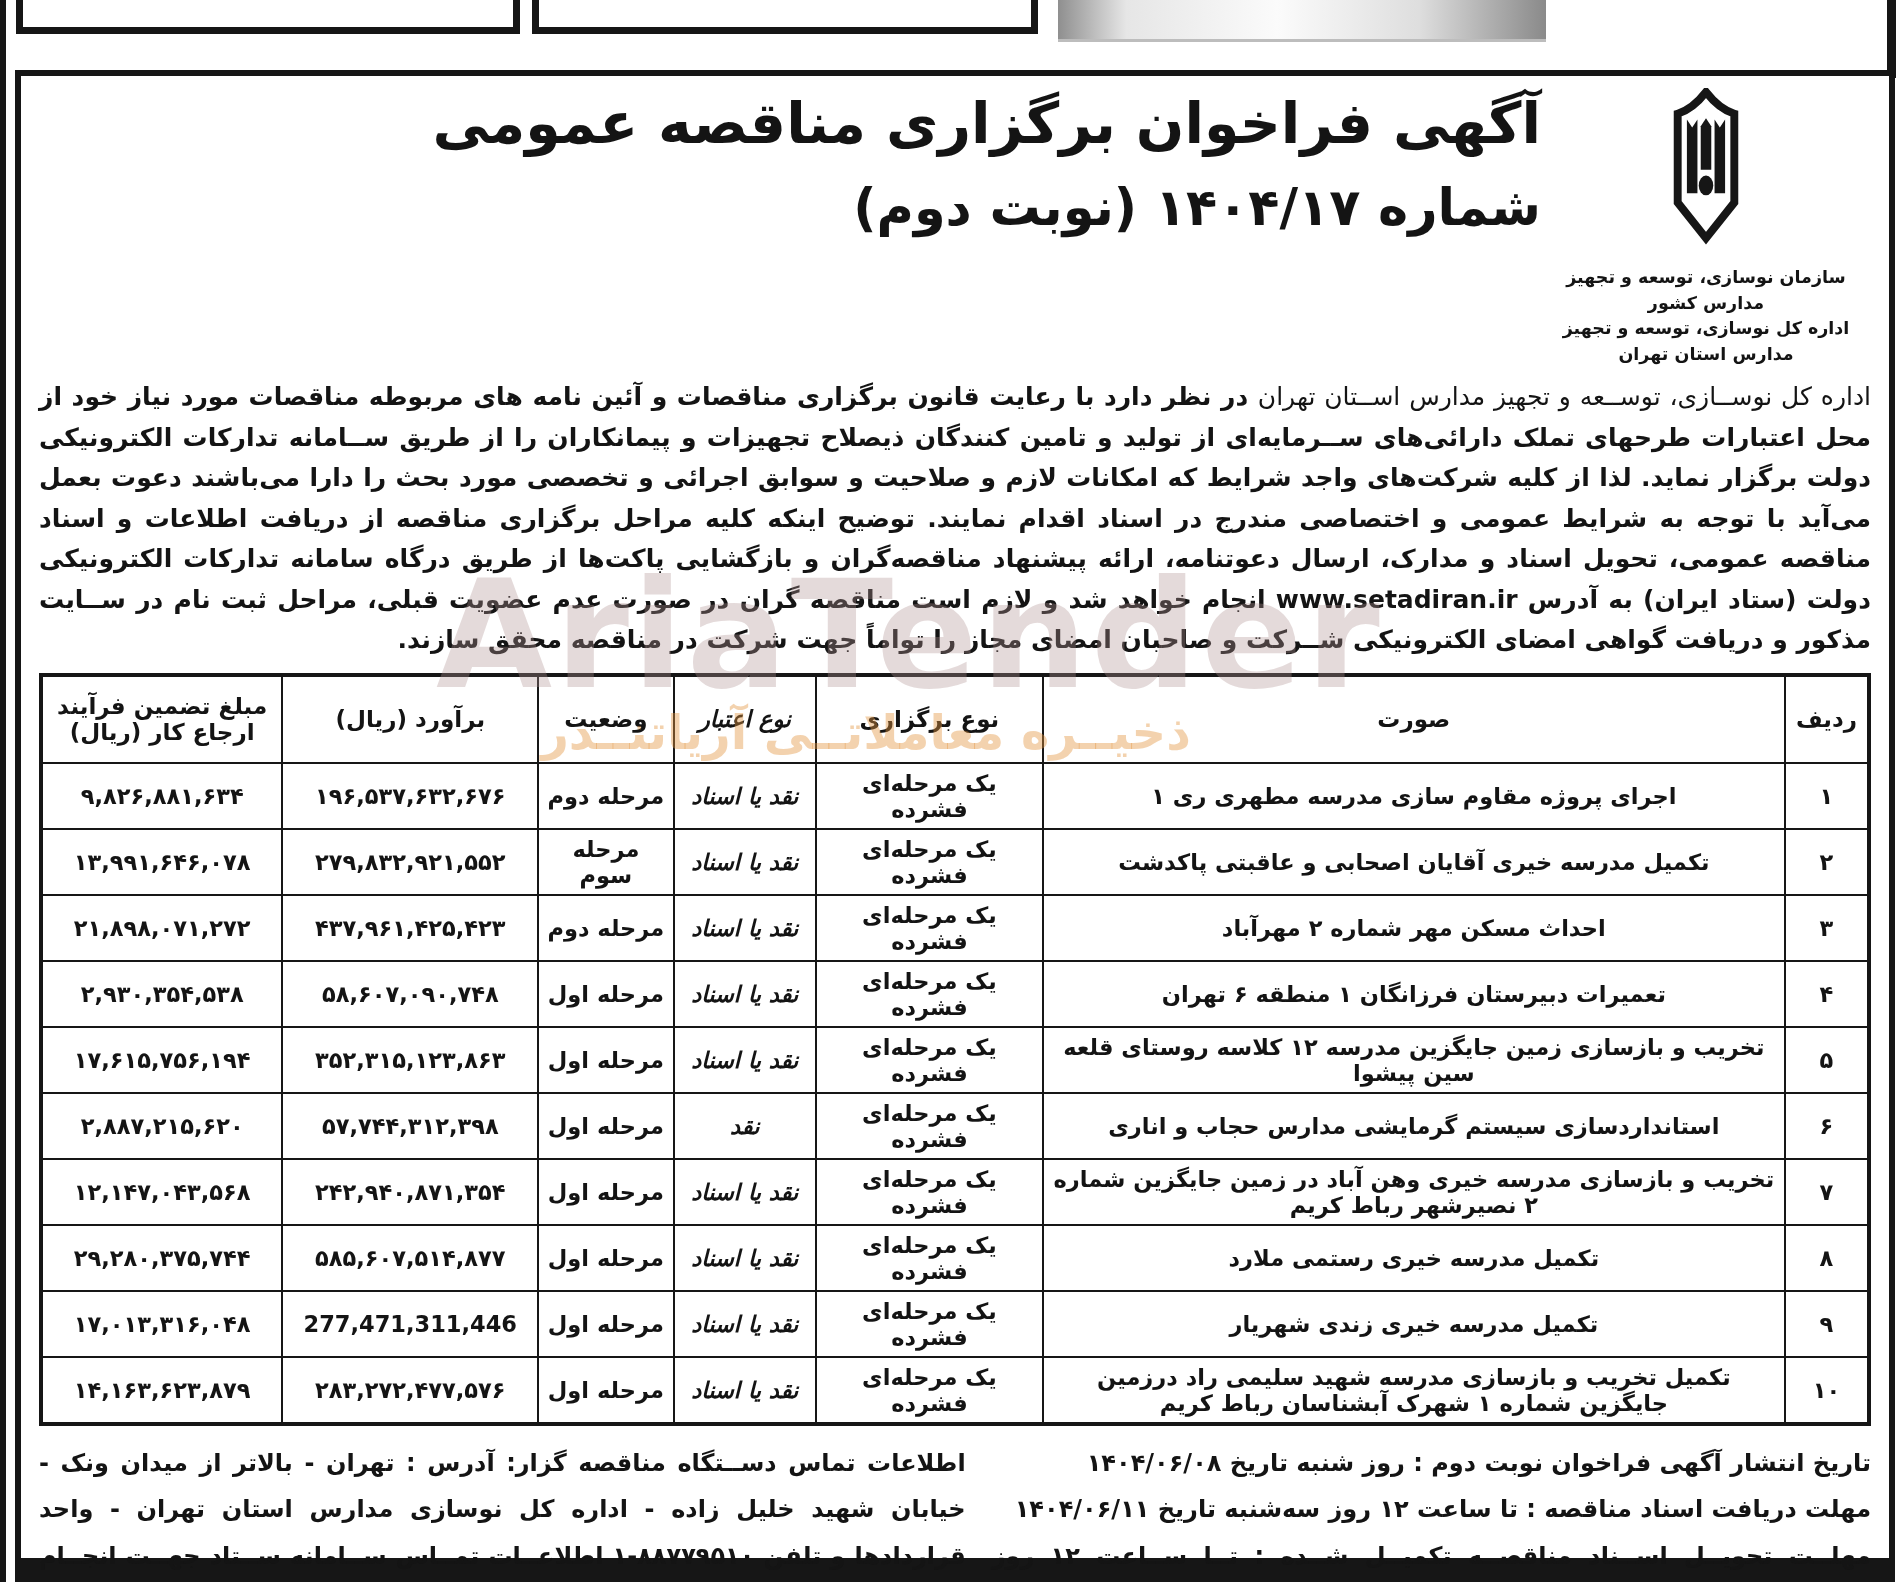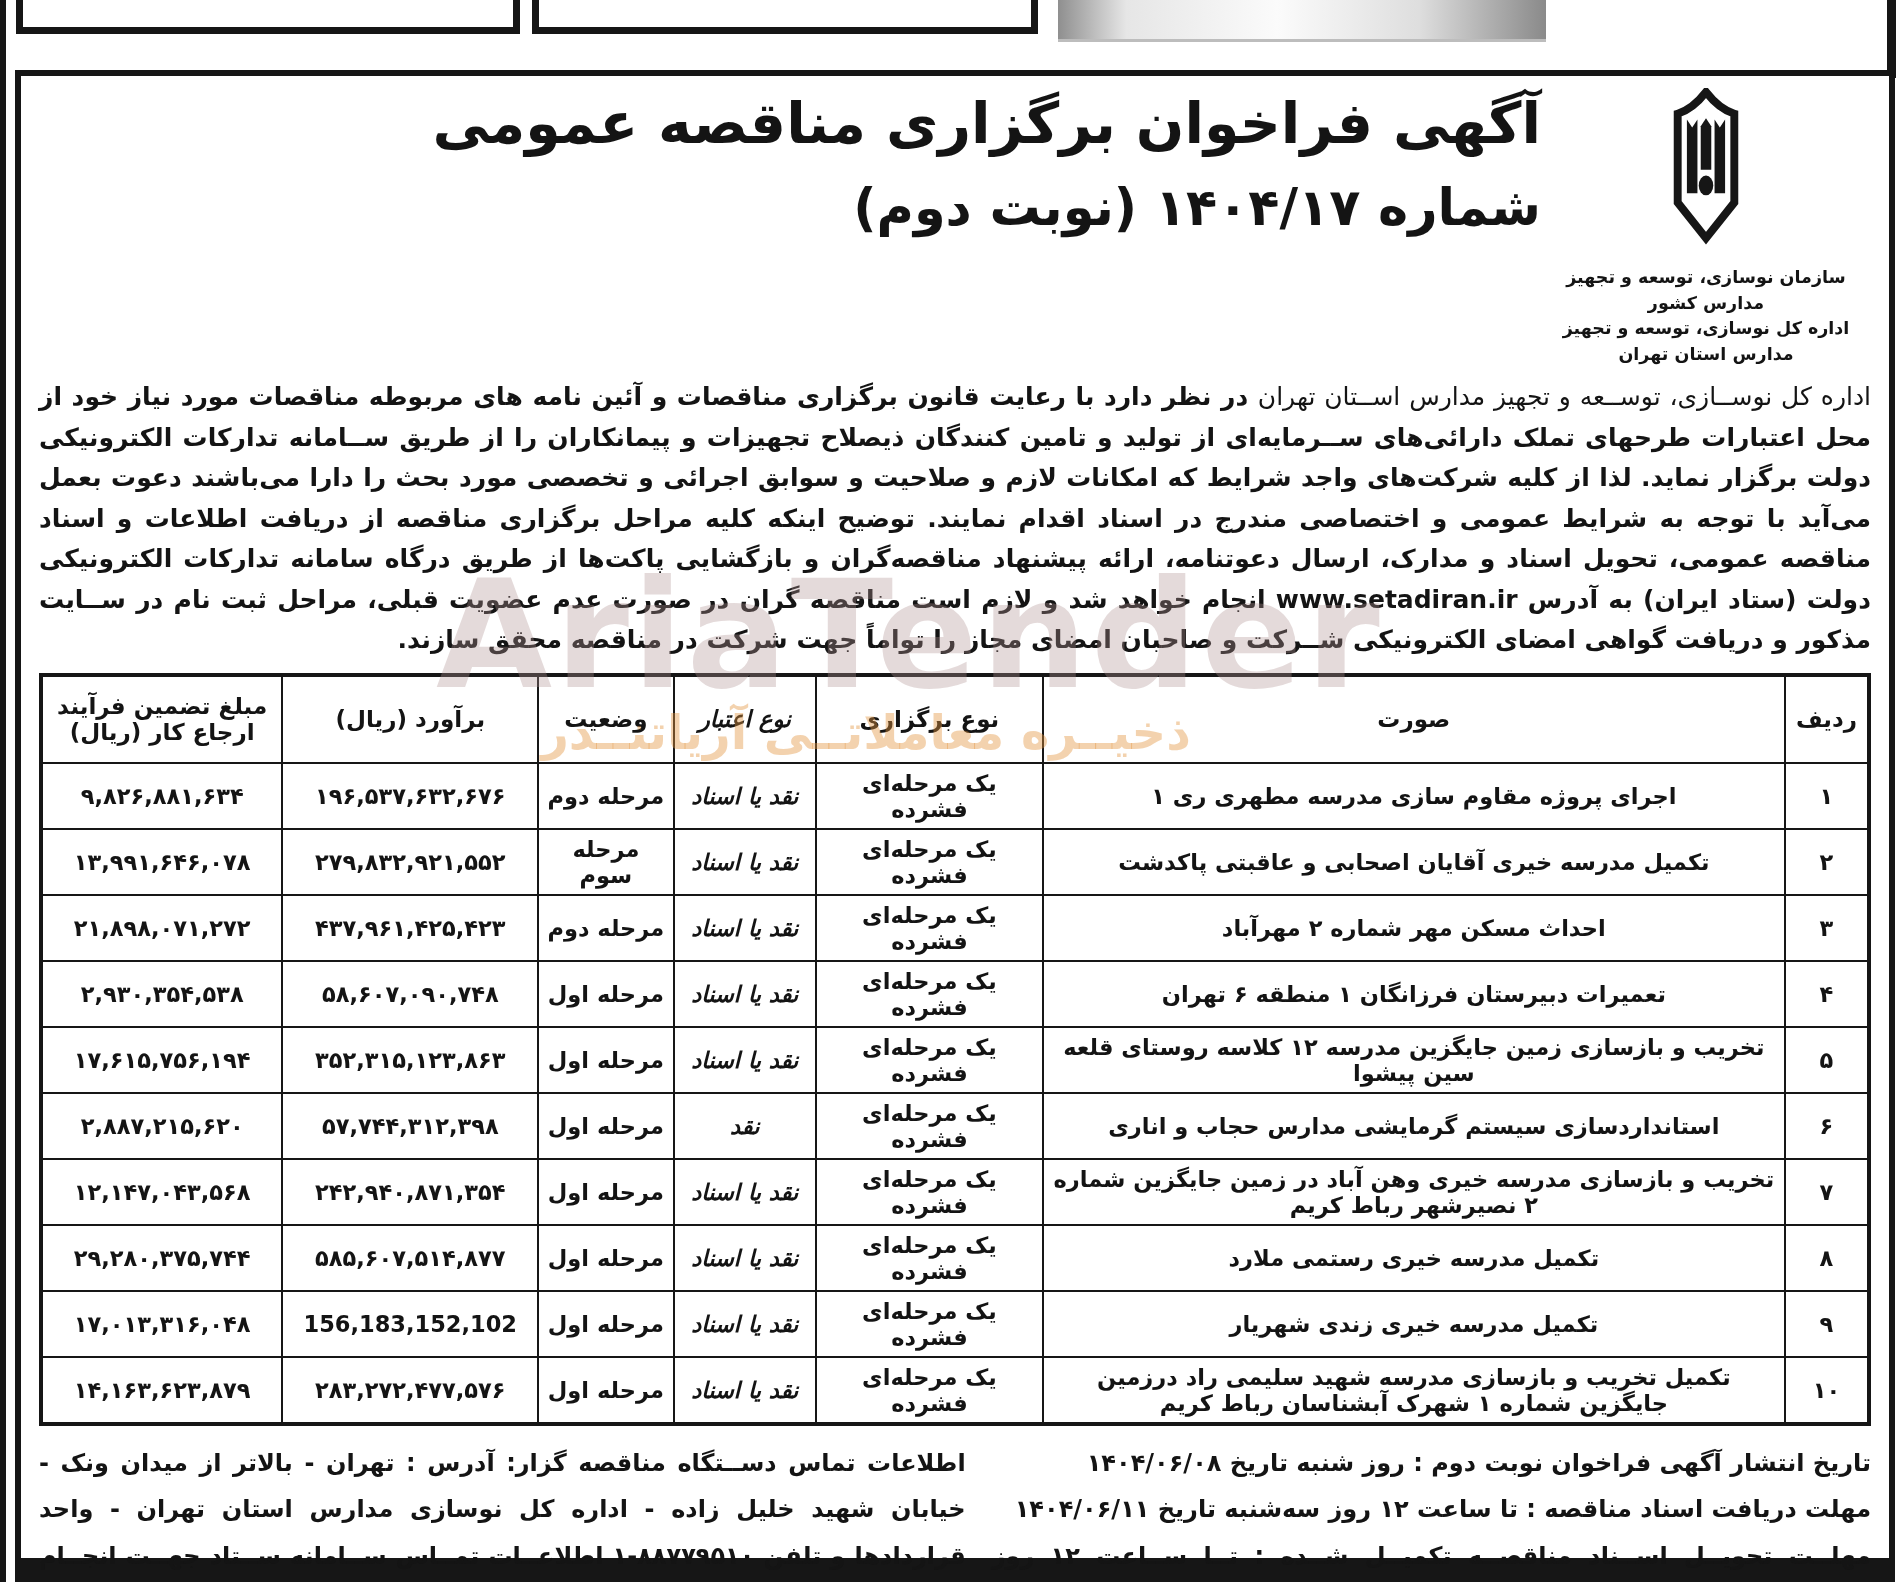--- a/index.html
+++ b/index.html
@@ -201,21 +201,21 @@
           <td class="col-status">مرحله اول</td>
           <td class="col-estimate">۵۸۵,۶۰۷,۵۱۴,۸۷۷</td>
           <td class="col-guarantee">۲۹,۲۸۰,۳۷۵,۷۴۴</td>
         </tr>
         <tr>
           <td class="col-no">۹</td>
           <td class="col-title">تکمیل مدرسه خیری زندی شهریار</td>
           <td class="col-method">یک مرحله‌ای فشرده</td>
           <td class="col-credit">نقد یا اسناد</td>
           <td class="col-status">مرحله اول</td>
-          <td class="col-estimate">156,183,152,102</td>
+          <td class="col-estimate">277,471,311,446</td>
           <td class="col-guarantee">۱۷,۰۱۳,۳۱۶,۰۴۸</td>
         </tr>
         <tr>
           <td class="col-no">۱۰</td>
           <td class="col-title">تکمیل تخریب و بازسازی مدرسه شهید سلیمی راد درزمین جایگزین شماره ۱ شهرک آبشناسان رباط کریم</td>
           <td class="col-method">یک مرحله‌ای فشرده</td>
           <td class="col-credit">نقد یا اسناد</td>
           <td class="col-status">مرحله اول</td>
           <td class="col-estimate">۲۸۳,۲۷۲,۴۷۷,۵۷۶</td>
           <td class="col-guarantee">۱۴,۱۶۳,۶۲۳,۸۷۹</td>

